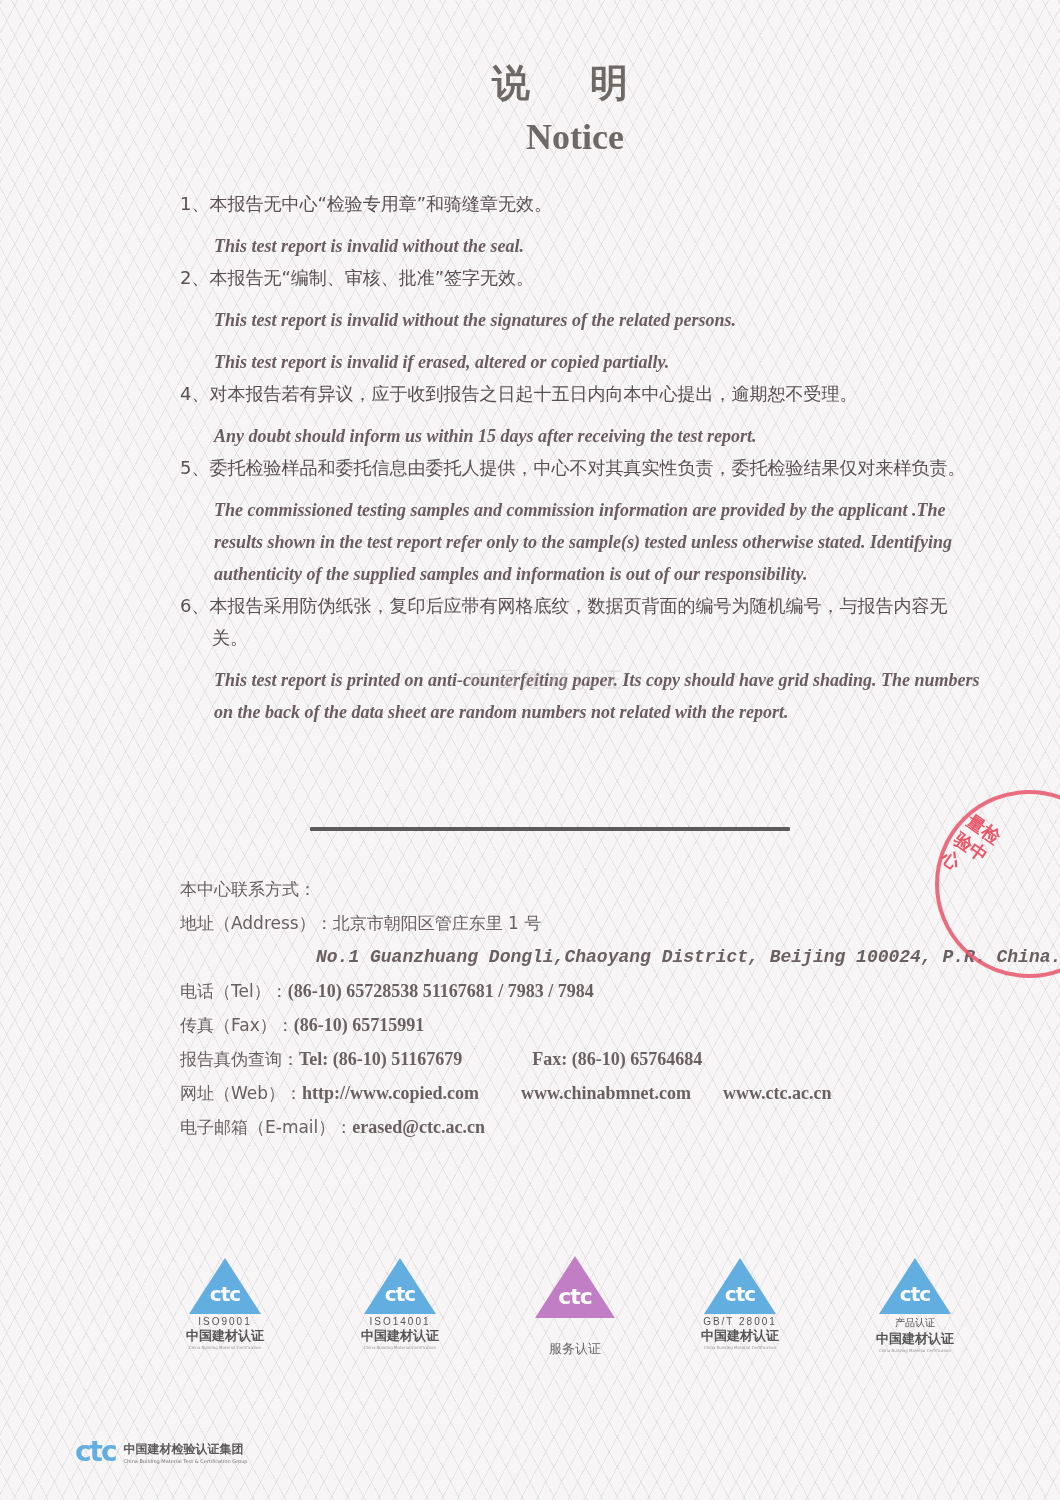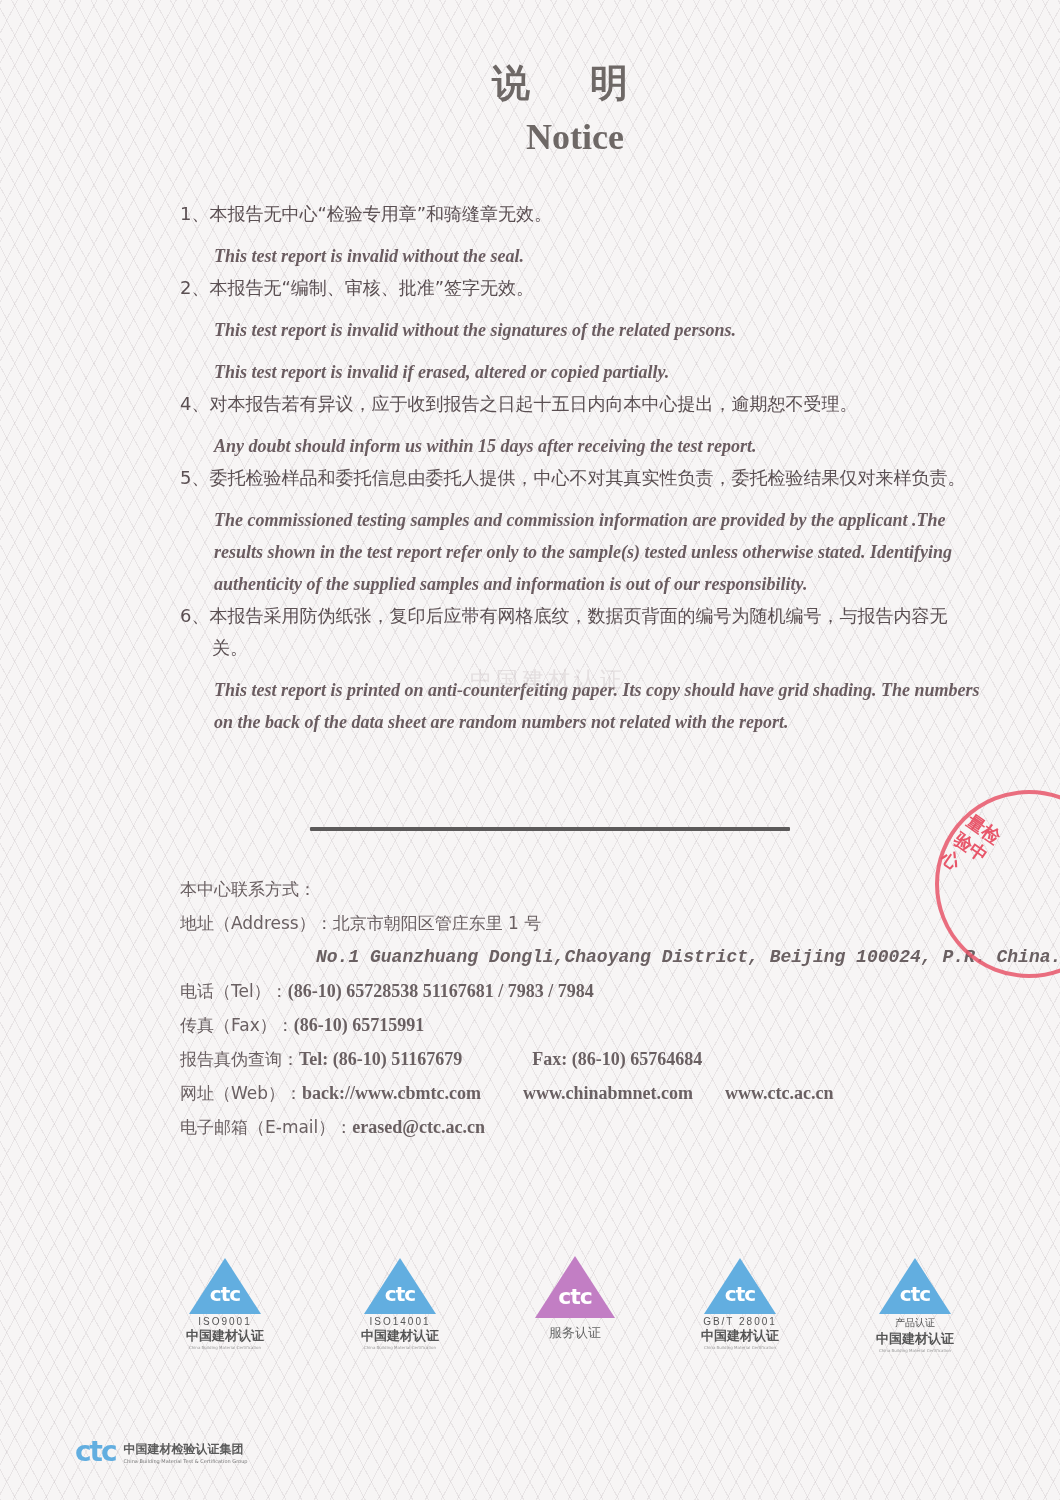--- a/index.html
+++ b/index.html
@@ -15,21 +15,21 @@
   .title-cn {
     position: absolute; left: 0; width: 1060px; top: 58px; text-align: center;
     font-size: 38px; font-weight: bold; color: #6e6866; letter-spacing: 60px; padding-left: 60px;
     font-family: "DejaVu Sans", sans-serif;
   }
   .title-en {
     position: absolute; left: 0; width: 1150px; top: 116px; text-align: center;
     font-size: 36px; font-weight: bold; color: #6e6866;
     font-family: "Liberation Serif", serif;
   }
-  .notice-list { position: absolute; left: 180px; top: 198px; width: 800px; }
+  .notice-list { position: absolute; left: 180px; top: 188px; width: 800px; }
   .item { margin: 0; }
   .cn-line {
     font-family: "DejaVu Sans", sans-serif; font-size: 18px; line-height: 32px;
     color: #5a4f52; padding-left: 32px; text-indent: -32px;
   }
   .en-line {
     font-family: "Liberation Serif", serif; font-style: italic; font-weight: bold;
     font-size: 18px; line-height: 32px; color: #6a5c60; padding-left: 34px; margin-top: 10px;
   }
   .divider {
@@ -127,21 +127,21 @@
   <div class="c-line">
     <span>电话（Tel）：</span><span class="val">(86-10) 65728538   51167681 / 7983 / 7984</span>
   </div>
   <div class="c-line">
     <span>传真（Fax）：</span><span class="val">(86-10) 65715991</span>
   </div>
   <div class="c-line">
     <span>报告真伪查询：</span><span class="val">Tel: (86-10) 51167679</span><span class="gap" style="width:70px"></span><span class="val">Fax: (86-10) 65764684</span>
   </div>
   <div class="c-line">
-    <span>网址（Web）：</span><span class="val">back://www.cbmtc.com</span><span class="gap"></span><span class="val">www.chinabmnet.com</span><span class="gap" style="width:32px"></span><span class="val">www.ctc.ac.cn</span>
+    <span>网址（Web）：</span><span class="val">http://www.copied.com</span><span class="gap"></span><span class="val">www.chinabmnet.com</span><span class="gap" style="width:32px"></span><span class="val">www.ctc.ac.cn</span>
   </div>
   <div class="c-line">
     <span>电子邮箱（E-mail）：</span><span class="val">erased@ctc.ac.cn</span>
   </div>
 </div>
 
 <div class="stamp"></div>
 <div class="stamp-text">量检验中心</div>
 
 <div class="cert-row">
@@ -158,21 +158,21 @@
         <span class="tri-label">ctc</span>
       </div>
     <div class="cert-code">ISO14001</div>
     <div class="cert-name">中国建材认证</div>
     <div class="cert-sub">China Building Material Certification</div>
   </div>
   <div class="cert" style="left:350px; top:-2px">
     <div class="tri purple">
         <span class="tri-label">ctc</span>
       </div>
-    <div class="cert-name light" style="margin-top:6px">服务认证</div>
+    <div class="cert-name light" style="margin-top:22px">服务认证</div>
   </div>
   <div class="cert" style="left:515px">
     <div class="tri">
         <span class="tri-label">ctc</span>
       </div>
     <div class="cert-code">GB/T 28001</div>
     <div class="cert-name">中国建材认证</div>
     <div class="cert-sub">China Building Material Certification</div>
   </div>
   <div class="cert" style="left:690px">

